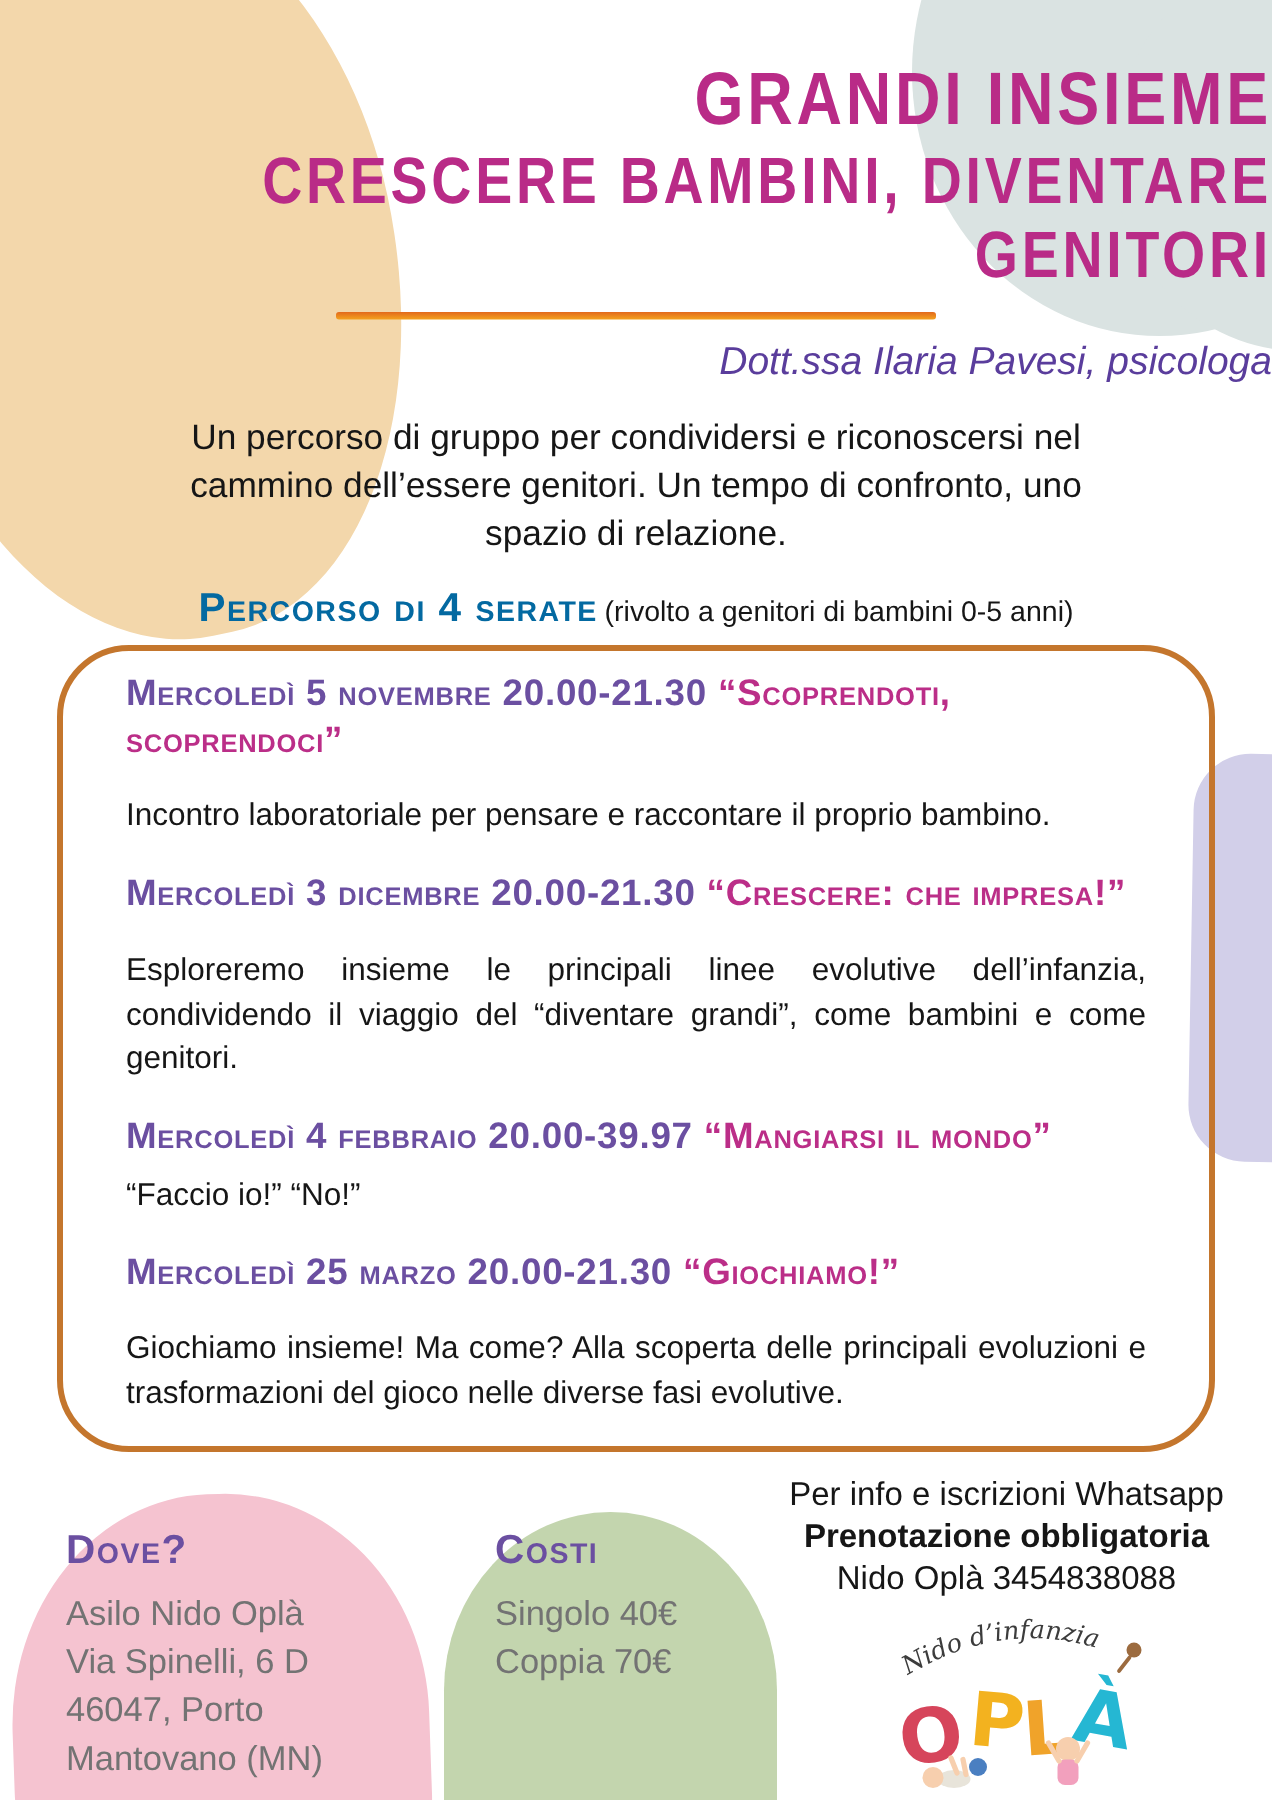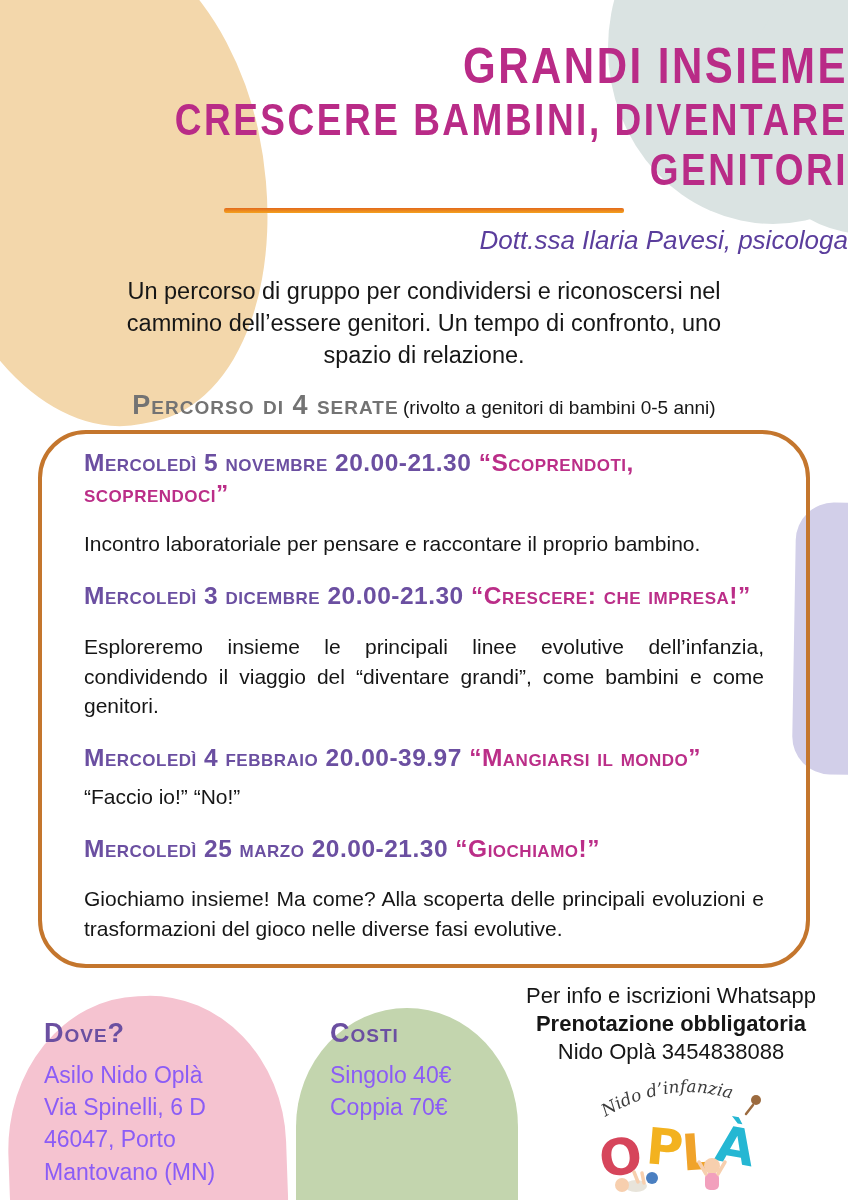--- a/index.html
+++ b/index.html
@@ -53,21 +53,21 @@
   }
   .author { font-style:italic; color:#5a3d9c; font-size:26px;padding-left:28px; }
   
   .intro {
     position:absolute; top:276px; left:104px; width:640px;
     text-align:center; font-size:23.5px; line-height:1.36; z-index:2;
   }
   
   .program { position:absolute; top:390px; left:0; width:100%; text-align:center; z-index:2; }
   .program-label {
-    font-variant:small-caps; font-weight:bold; color:#737373;
+    font-variant:small-caps; font-weight:bold; color:#0369a1;
     font-size:27px; letter-spacing:1px;
   }
   .program-note { font-size:19px; color:#161616; }
   
   .sessions-box {
     position:absolute; left:38px; top:430px; width:772px; height:538px;
     border:4px solid #c4762d; border-radius:48px; box-sizing:border-box;
     padding:14px 42px 0 42px; background:transparent; z-index:1;
   }
   .session + .session { margin-top:22px; }
@@ -78,21 +78,21 @@
   .session-desc.center-none { text-align:left; }
   .session-quote { font-size:21px; line-height:1.42; margin-top:8px; }
   .session-quote + .session-desc { margin-top:0; }
   
   .where-block { position:absolute; left:44px; top:1018px; width:230px; z-index:2; }
   .costs-block { position:absolute; left:330px; top:1018px; width:180px; z-index:2; }
   .mini-heading {
     font-variant:small-caps; font-weight:bold; color:#6b4fa1;
     font-size:27px; letter-spacing:1px; margin-bottom:10px;
   }
-  .where-line, .cost-line { font-size:23px; line-height:1.4; color:#8b5cf6; }
+  .where-line, .cost-line { font-size:23px; line-height:1.4; color:#737373; }
   .booking { position:absolute; left:518px; top:982px; width:306px; text-align:center; z-index:2; }
   .booking-line { font-size:22px; line-height:1.28; }
   .booking-line.bold { font-weight:bold; }
   
   .logo { position:absolute; left:570px; top:1062px; width:210px; height:138px; z-index:2; }
   .arc-text {
     font-family:"DejaVu Serif", serif; font-style:italic;
     font-size:17px; fill:#3c3c3c;
   }
   .logo-letter {

